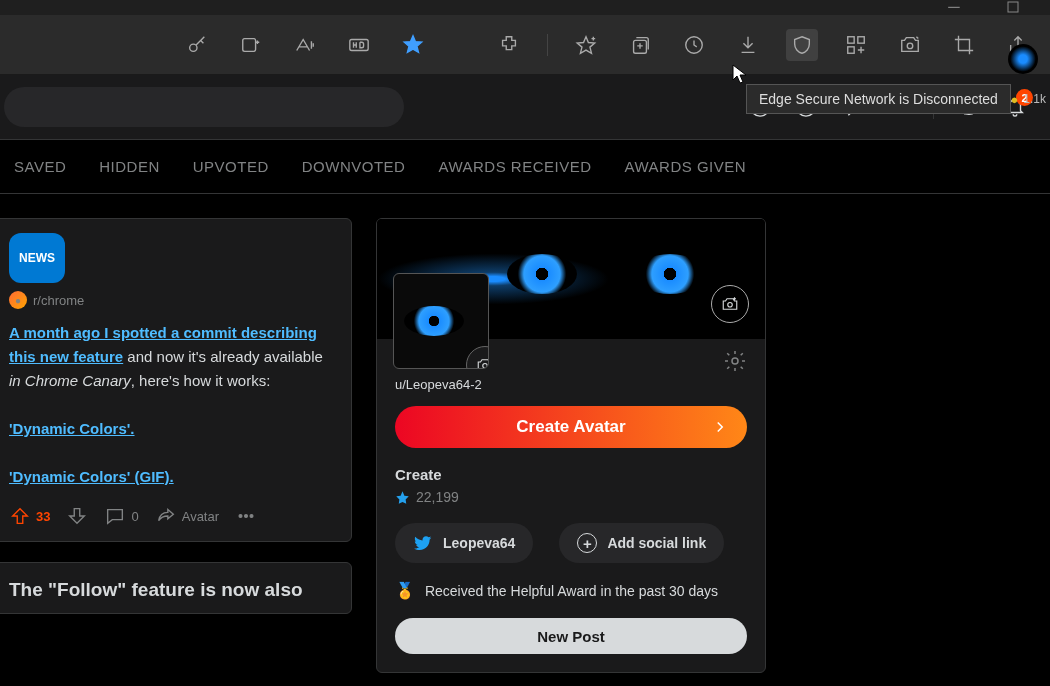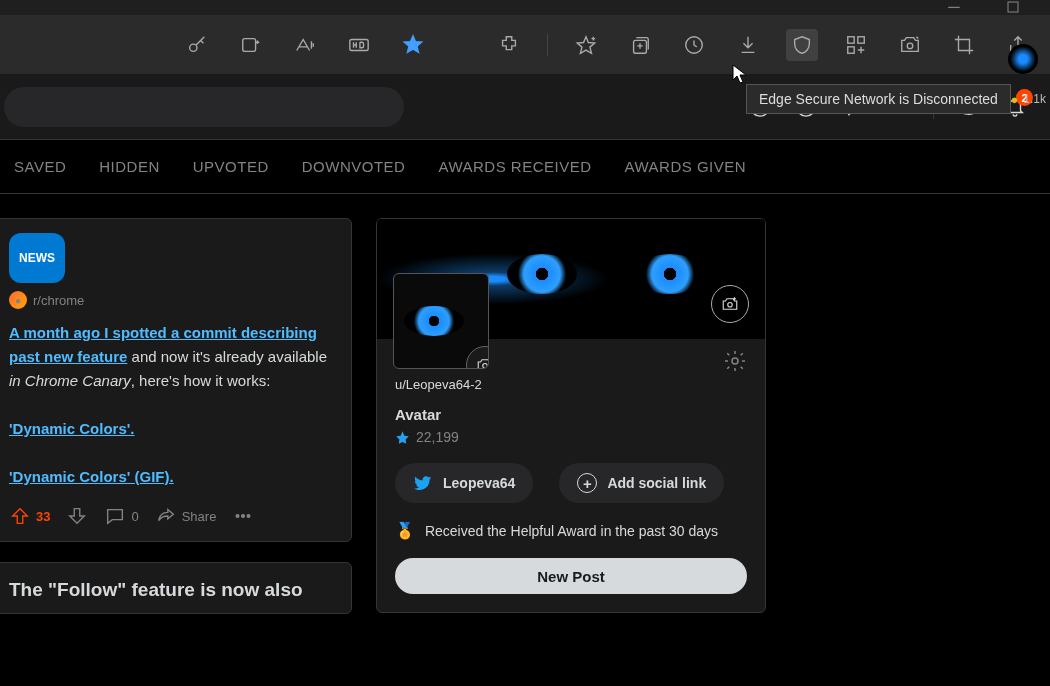--- a/index.html
+++ b/index.html
@@ -245,21 +245,21 @@
 
 <div class="content">
   <div class="left-col">
     <div class="card post1">
       <span class="news-pill">NEWS</span>
       <div class="subreddit-row">
         <div class="sub-icon">●</div>
         <span>r/chrome</span>
       </div>
       <div class="post-body">
-        <a href="#">A month ago I spotted a commit describing past new feature</a><span> and now it's already available </span><em>in Chrome Canary</em><span>, here's how it works:</span>
+        <a href="#">A month ago I spotted a commit describing this new feature</a><span> and now it's already available </span><em>in Chrome Canary</em><span>, here's how it works:</span>
         <br><br>
         <a href="#">'Dynamic Colors'.</a>
         <br><br>
         <a href="#">'Dynamic Colors' (GIF).</a>
       </div>
       <div class="actions">
         <div class="action-item">
             <svg viewBox="0 0 24 24" style="stroke:#ff4500">
               <path d="M12 4l8 8h-5v8H9v-8H4z"></path>
             </svg>
@@ -273,21 +273,21 @@
         <div class="action-item">
             <svg viewBox="0 0 24 24">
               <path d="M4 5h16v11H9l-5 4z"></path>
             </svg>
             <span>0</span>
           </div>
         <div class="action-item">
             <svg viewBox="0 0 24 24">
               <path d="M14 5l6 5-6 5v-3c-5 0-8 2-10 5 1-6 5-9 10-9z"></path>
             </svg>
-            <span>Share</span>
+            <span>Avatar</span>
           </div>
         <div class="action-item">
             <svg viewBox="0 0 24 24">
               <circle cx="6" cy="12" r="1.5" fill="#818384"></circle>
               <circle cx="12" cy="12" r="1.5" fill="#818384"></circle>
               <circle cx="18" cy="12" r="1.5" fill="#818384"></circle>
             </svg>
           </div>
       </div>
     </div>
@@ -319,23 +319,29 @@
       </div>
     </div>
     <div class="profile-body">
       <div class="settings-row">
           <svg viewBox="0 0 24 24">
             <circle cx="12" cy="12" r="3"></circle>
             <path d="M12 2v3M12 19v3M4.2 4.2l2.1 2.1M17.7 17.7l2.1 2.1M2 12h3M19 12h3M4.2 19.8l2.1-2.1M17.7 6.3l2.1-2.1"></path>
           </svg>
         </div>
       <div class="username">u/Leopeva64-2</div>
+      <div class="create-avatar-btn">
+        <span>Create Avatar</span>
+        <svg viewBox="0 0 24 24">
+            <path d="M9 6l6 6-6 6"></path>
+          </svg>
+      </div>
       <div class="stats">
         <div>
-          <div class="stat-label">Avatar</div>
+          <div class="stat-label">Create</div>
           <div class="stat-value">
               <svg viewBox="0 0 24 24" fill="#24a0ed">
                 <path d="M12 2l3 7 7 1-5 5 1 7-6-3-6 3 1-7-5-5 7-1z"></path>
               </svg>
               <span>22,199</span>
             </div>
         </div>
       </div>
       <div class="followers">
       </div>

